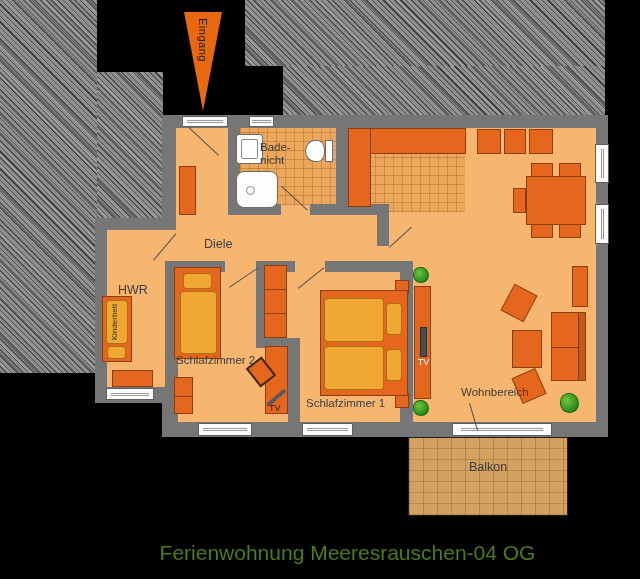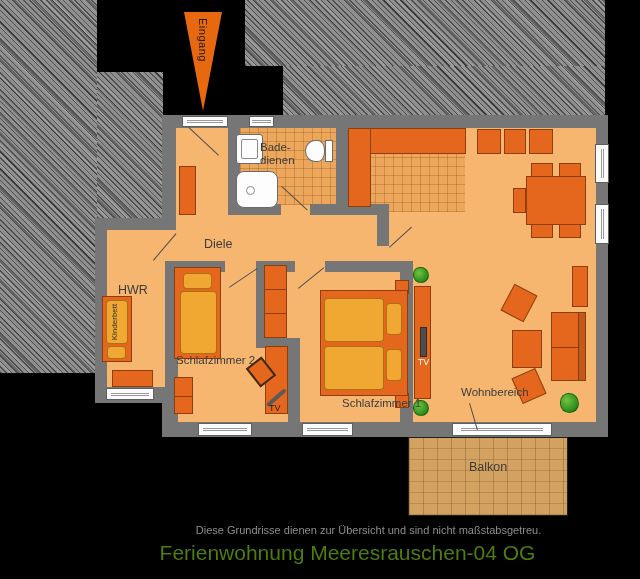--- a/index.html
+++ b/index.html
@@ -178,25 +178,24 @@
   <div class="gold" style="left:324px;top:346px;width:60px;height:44px;"></div>
   <div class="gold" style="left:386px;top:303px;width:16px;height:32px;"></div>
   <div class="gold" style="left:386px;top:349px;width:16px;height:32px;"></div>
 
   <div class="balkon" style="left:408px;top:437px;width:160px;height:79px;">
     <div style="left:0;top:22px;width:100%;text-align:center;color:#3c3c3c;font-size:12.5px;">Balkon</div>
   </div>
 
   <div class="lbl" style="left:260px;top:141px;line-height:13px;">
     <span>Bade-</span><br>
-    <span>dienen</span>
+    <span>nicht</span>
   </div>
   <div class="lbl" style="left:204px;top:237px;font-size:12.5px;text-align:center;">Diele</div>
   <div class="lbl" style="left:118px;top:283px;font-size:12.5px;">HWR</div>
   <div class="lbl" style="left:176px;top:354px;">Schlafzimmer 2</div>
-  <div class="lbl" style="left:306px;top:397px;margin-left:36px;">Schlafzimmer 1</div>
+  <div class="lbl" style="left:306px;top:397px;">Schlafzimmer 1</div>
   <div class="lbl" style="left:461px;top:386px;">Wohnbereich</div>
   <div class="swing" style="left:470px;top:403px;width:28px;transform:rotate(73.5deg);"></div>
 
-  <div class="caption-small" style="left:97px;top:524px;width:543px;">Diese Grundrisse dienen zur Übersicht und sind nicht maßstabsgetreu.</div>
   <div class="caption-title" style="left:55px;top:541px;width:585px;">Ferienwohnung Meeresrauschen-04 OG</div>
 
 </div>
 
 </body></html>

